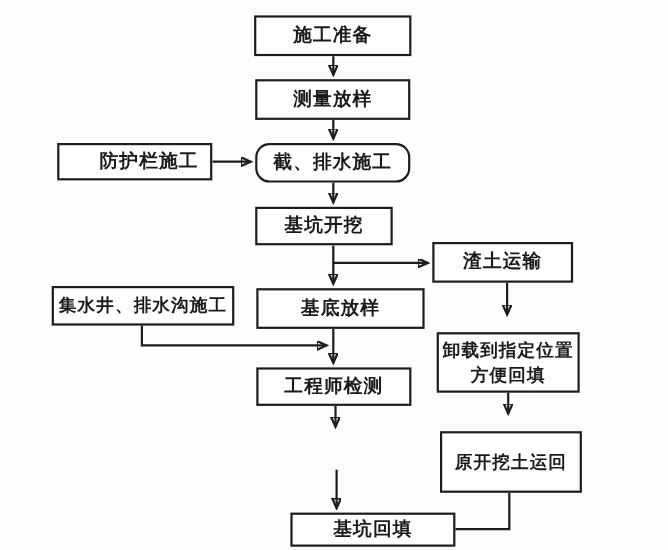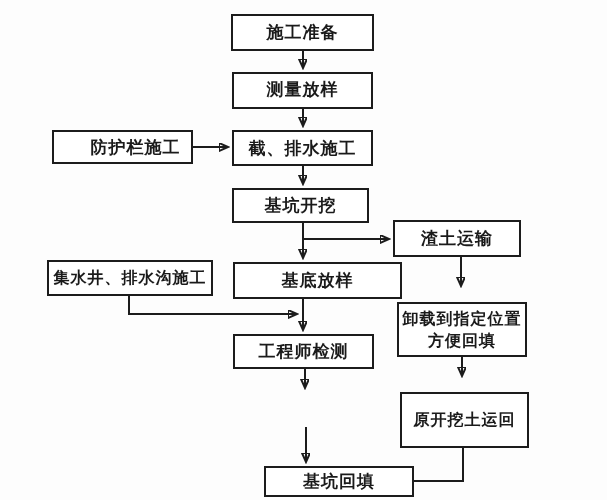--- a/index.html
+++ b/index.html
@@ -68,45 +68,45 @@
     <path d="M129 284 V314 H297" marker-end="url(#arw)"></path>
     <path d="M303 299 V330" marker-end="url(#arw)"></path>
     <path d="M305 369 V388" marker-end="url(#arw)"></path>
     <path d="M306 427 V462" marker-end="url(#arw)"></path>
   </svg>
 
   <div class="node" style="left:231px; top:14px;  width:143px; height:37px;">
     <span>施工准备</span>
   </div>
 
-  <div class="node" style="left:232px; top:72px;  width:141px; height:37px;font-family:Liberation Serif, serif;">
+  <div class="node" style="left:232px; top:72px;  width:141px; height:37px;">
     <span>测量放样</span>
   </div>
 
   <div class="node" style="left:52px;  top:130px; width:141px; height:34px;padding-left:26px;">
     <span>防护栏施工</span>
   </div>
 
-  <div class="node" style="left:232px; top:130px; width:141px; height:36px;">
+  <div class="node" style="left:232px; top:130px; width:141px; height:36px;border-radius:13px;">
     <span>截、排水施工</span>
   </div>
 
-  <div class="node" style="left:232px; top:188px; width:137px; height:35px;">
+  <div class="node" style="left:232px; top:188px; width:125px; height:35px;">
     <span>基坑开挖</span>
   </div>
 
   <div class="node" style="left:393px; top:220px; width:128px; height:37px;">
     <span>渣土运输</span>
   </div>
 
   <div class="node small" style="left:47px; top:248px; width:166px; height:36px;">
     <span>集水井、排水沟施工</span>
   </div>
 
-  <div class="node" style="left:233px; top:262px; width:169px; height:37px;">
+  <div class="node" style="left:233px; top:262px; width:153px; height:37px;">
     <span>基底放样</span>
   </div>
 
   <div class="node" style="left:233px; top:334px; width:141px; height:35px;">
     <span>工程师检测</span>
   </div>
 
   <div class="node small" style="left:397px; top:290px; width:130px; height:55px;">
     <span>卸载到指定位置</span>
     <span>方便回填</span>

